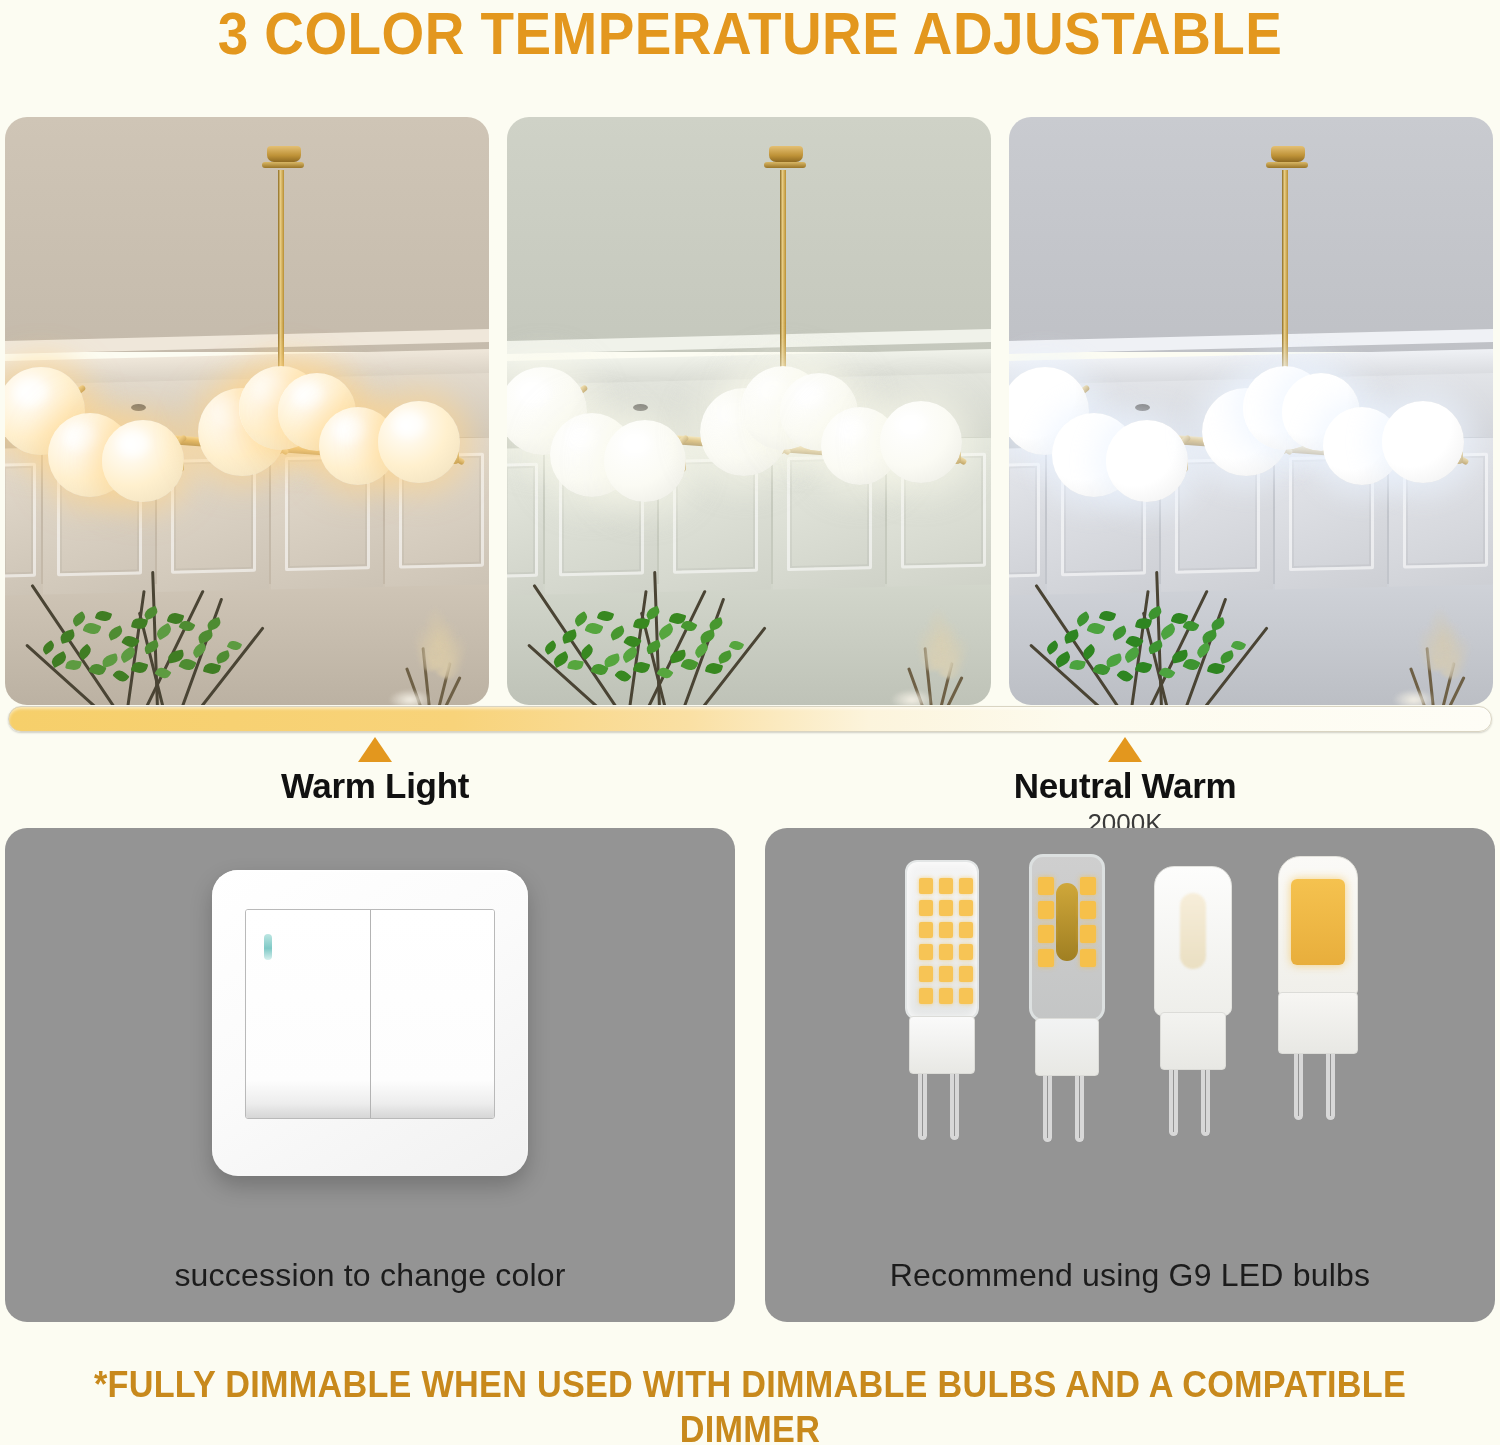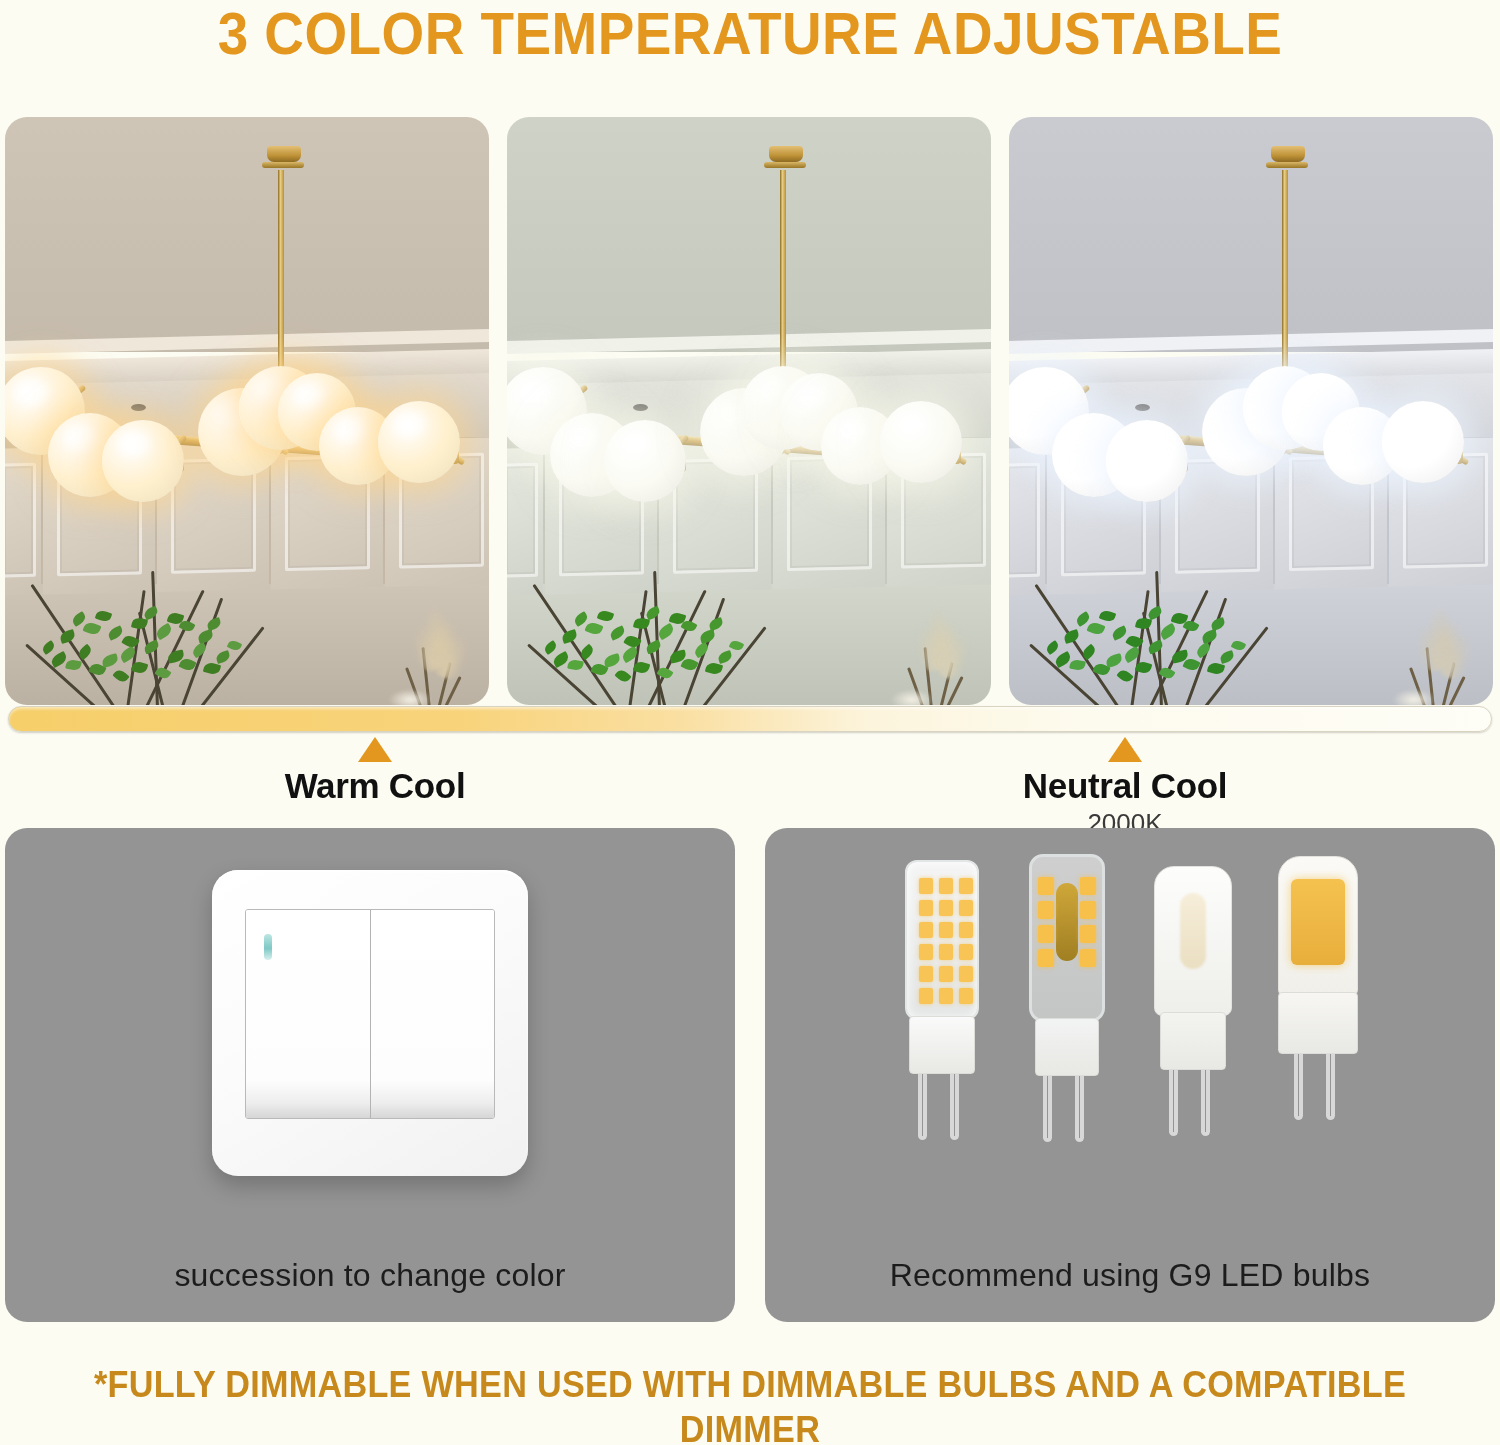--- a/index.html
+++ b/index.html
@@ -489,25 +489,25 @@
         <div class="pampas-head" style="left: 14%; bottom: 2px; width: 44px; height: 18px; background: radial-gradient(at 50% 60%, rgb(243, 239, 228) 0%, rgba(0, 0, 0, 0) 70%);"></div>
       </div>
     </div>
   </div>
 
 <div class="grad-bar"></div>
 
 <div class="ct-row">
   <div class="ct-col">
     <div class="tri"></div>
-    <div class="ct-name">Warm Cool</div>
+    <div class="ct-name">Warm Light</div>
   </div>
   <div class="ct-col">
     <div class="tri"></div>
-    <div class="ct-name">Neutral Cool</div>
+    <div class="ct-name">Neutral Warm</div>
     <div class="ct-k">2000K</div>
   </div>
 </div>
 
 <div class="gray-row">
 
   <div class="gray-panel">
     <div class="switch-wrap">
       <div class="switch-plate"></div>
       <div class="switch-inner">

